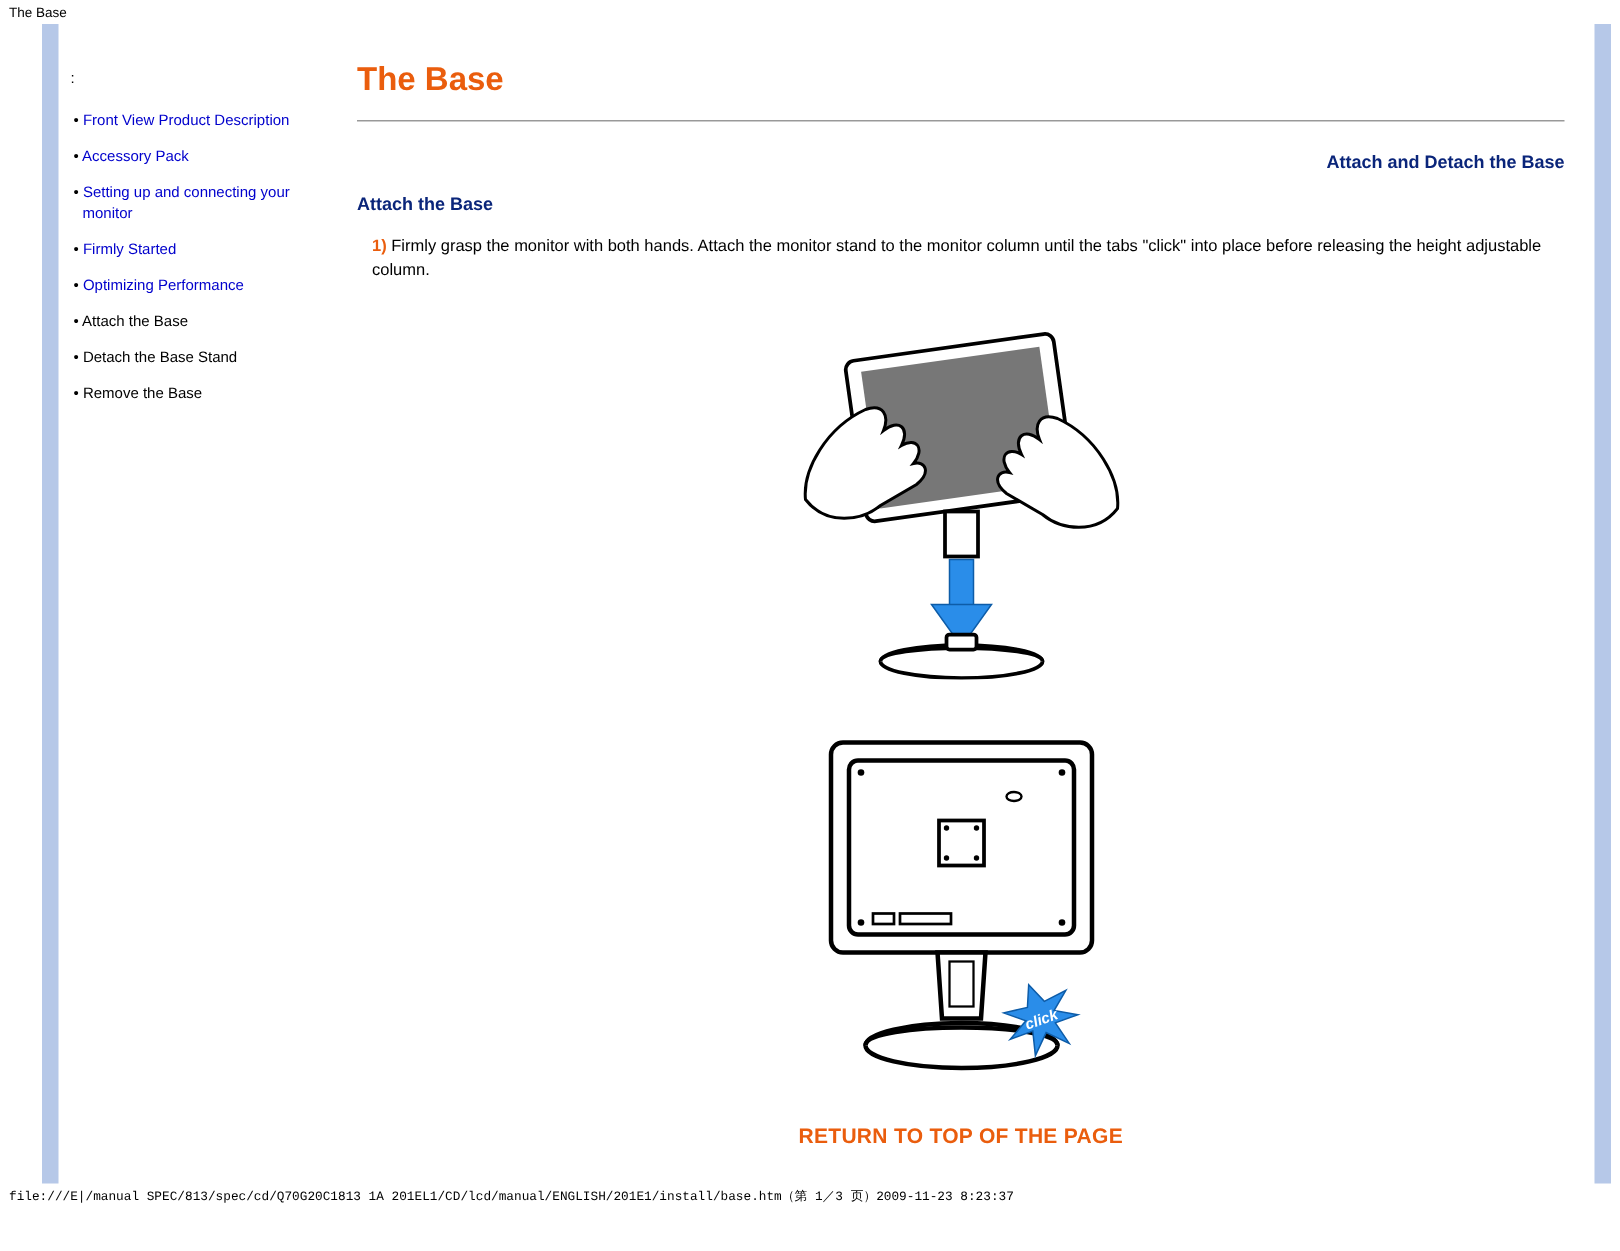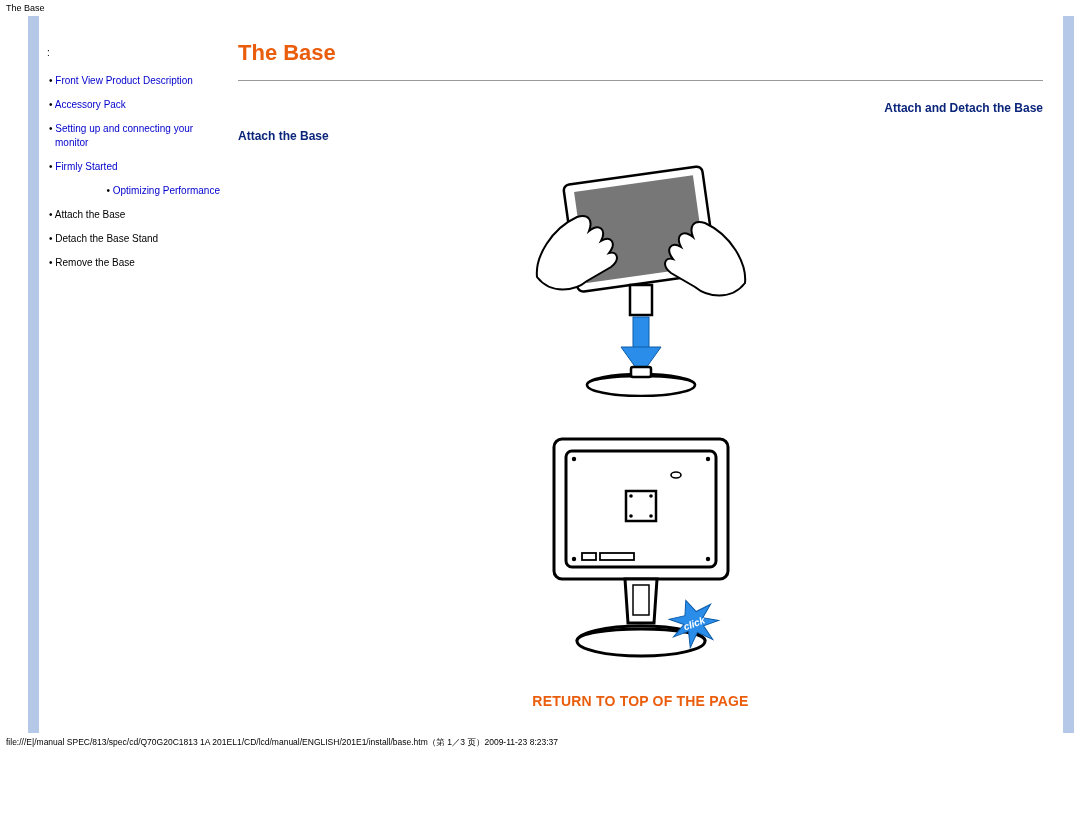--- a/index.html
+++ b/index.html
@@ -112,49 +112,54 @@
   .blue-bar-right {
     width: 11px;
     background: #b6c8e8;
     margin-right: 6px;
   }
   .footer {
     font-size: 8.5px;
     color: #000;
     padding: 4px 6px 2px;
     line-height: 1.2;
+    font-family: Liberation Mono, monospace;
   }
 </style>
 </head>
 <body>
 
 <div class="header-label">The Base</div>
 
 <div class="page-container">
   <div class="blue-bar"></div>
 
   <div class="sidebar">
     <span>:</span>
     <ul>
       <li><a href="#">Front View Product Description</a></li>
       <li><a href="#">Accessory Pack</a></li>
       <li><a href="#">Setting up and connecting your monitor</a></li>
       <li><a href="#">Firmly Started</a></li>
-      <li style="margin-top:2px;text-align:right;"><a href="#">Optimizing Performance</a></li>
+      <li style="margin-top:2px;"><a href="#">Optimizing Performance</a></li>
       <li><span class="plain">Attach the Base</span></li>
       <li><span class="plain">Detach the Base Stand</span></li>
       <li><span class="plain">Remove the Base</span></li>
     </ul>
   </div>
 
   <div class="main">
     <h1>The Base</h1>
     <hr class="hr">
     <div class="sub1">Attach and Detach the Base</div>
     <div class="sub2">Attach the Base</div>
+    <p class="step">
+      <span class="num">1)</span>
+      <span>Firmly grasp the monitor with both hands. Attach the monitor stand to the monitor column until the tabs "click" into place before releasing the height adjustable column.</span>
+    </p>
 
     <div class="illustrations">
 
       <svg class="fig" width="220" height="240" viewBox="0 0 220 240">
 
         <g transform="rotate(-8 110 80)">
           <rect x="40" y="18" width="140" height="108" rx="6" fill="#fff" stroke="#000" stroke-width="2.5"></rect>
           <rect x="50" y="26" width="120" height="92" fill="#777"></rect>
         </g>
 

